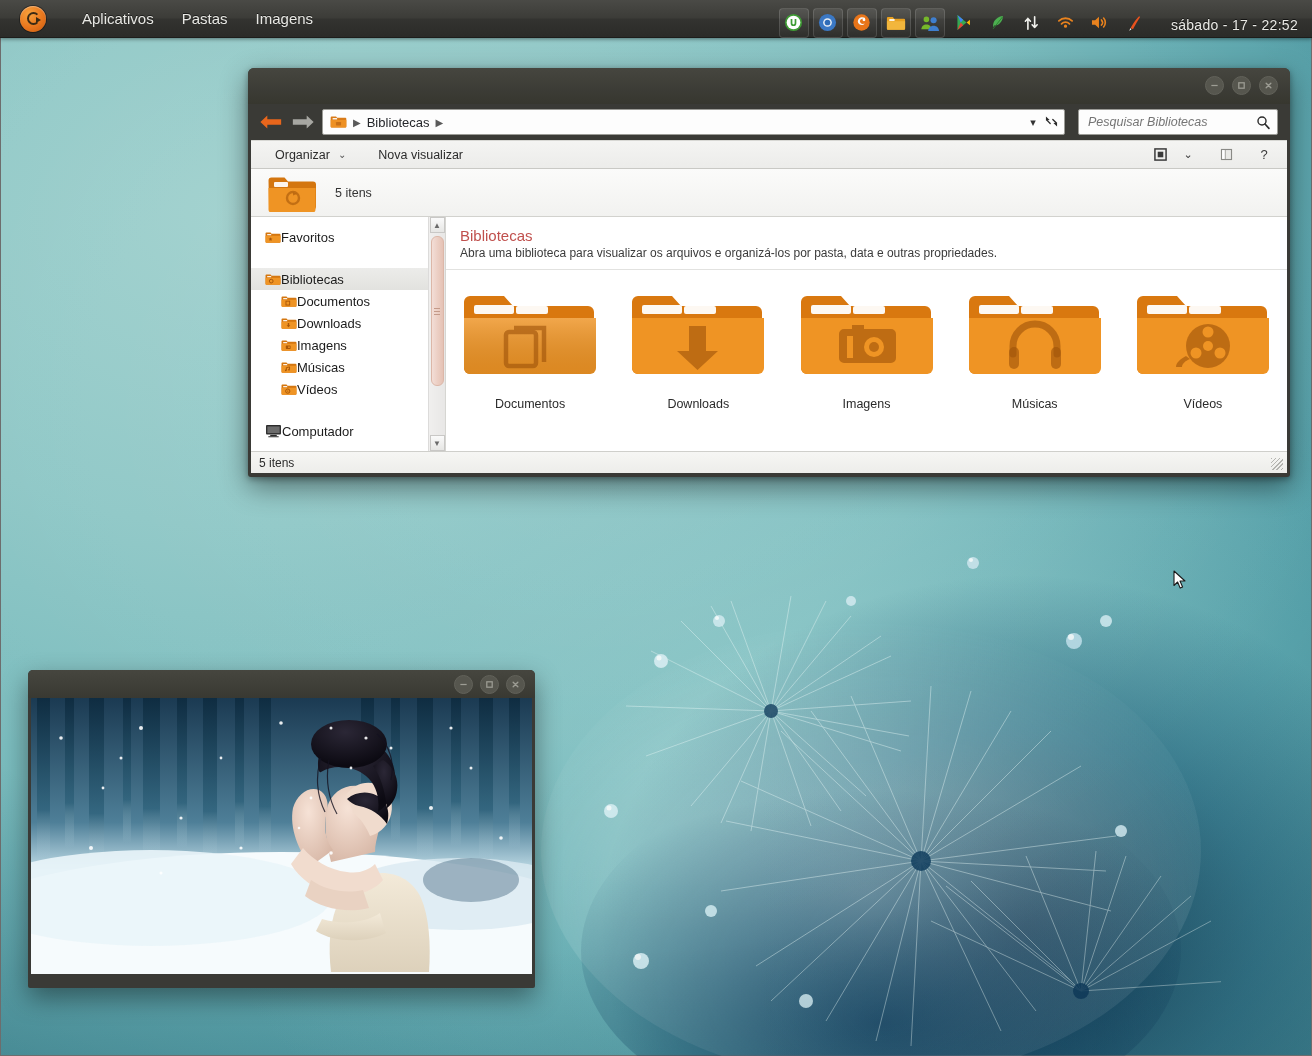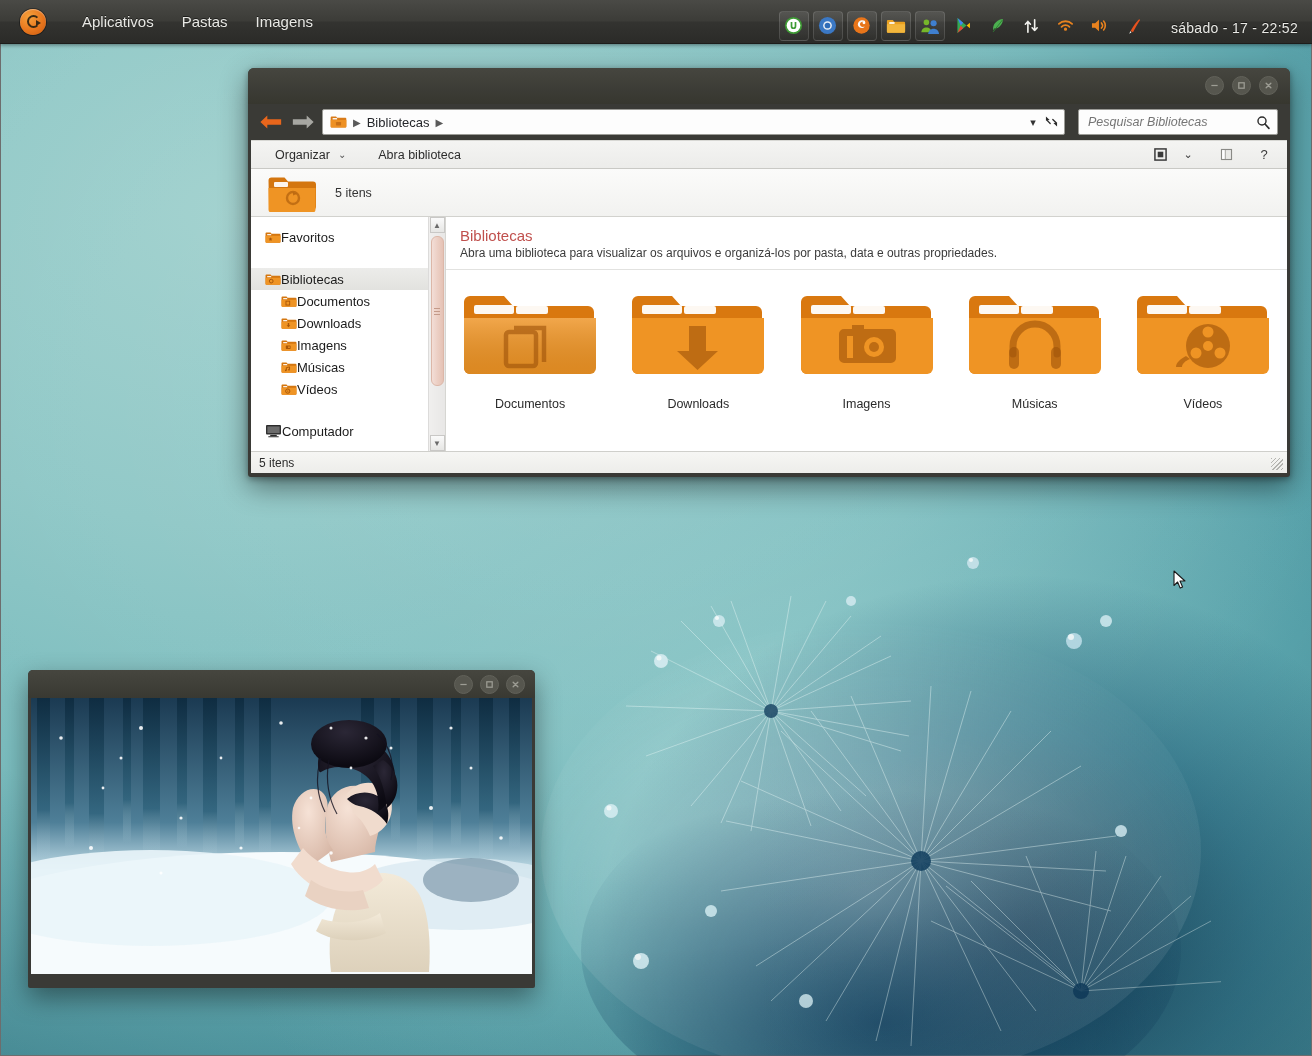--- a/index.html
+++ b/index.html
@@ -25,21 +25,21 @@
     position: absolute; left: 520px; top: 520px; width: 700px; height: 540px;
     pointer-events: none; opacity: .96;
   }
   #desktop-vignette {
     position: absolute; inset: 0; pointer-events: none;
     background: radial-gradient(ellipse 110% 100% at 45% 35%, rgba(255,255,255,0.10) 0%, rgba(0,0,0,0) 55%, rgba(0,20,35,0.28) 100%);
   }
 
   
   #top-panel {
-    position: absolute; left: 0; top: 0; width: 1312px; height: 44px;
+    position: absolute; left: 0; top: 0; width: 1312px; height: 38px;
     background: linear-gradient(180deg, #4a4a46 0%, #3c3c38 48%, #333330 52%, #2b2b28 100%);
     border-bottom: 1px solid #1d1d1b;
     display: flex; align-items: center;
     box-shadow: 0 1px 4px rgba(0,0,0,.45);
     z-index: 50;
   }
   .panel-logo {
     width: 26px; height: 26px; margin-left: 20px; border-radius: 50%;
     background: radial-gradient(circle at 35% 30%, #f6a13c 0%, #e8761d 55%, #c85a10 100%);
     display: flex; align-items: center; justify-content: center;
@@ -426,21 +426,21 @@
         <path d="M9.6 9.6l4.2 4.6" stroke="#2c2c2c" stroke-width="1.8" stroke-linecap="round"></path>
       </svg>
     </div>
   </div>
 
   <div class="toolbar">
     <div class="tb-item">
       <span>Organizar</span>
       <span style="font-size:10px;color:#555">⌄</span>
     </div>
-    <div class="tb-item" style="margin-left:16px">Abra biblioteca</div>
+    <div class="tb-item" style="margin-left:16px">Nova visualizar</div>
 
     <div class="tb-right">
       <div class="tb-ico">
         <svg width="13" height="13" viewBox="0 0 14 14">
             <rect x="1" y="1" width="12" height="12" fill="none" stroke="#3a3a3a" stroke-width="1.6"></rect>
             <rect x="4" y="4" width="6" height="6" fill="#3a3a3a"></rect>
           </svg>
       </div>
       <div class="tb-ico" style="font-size:11px">⌄</div>
       <div class="tb-ico" style="margin-left:10px">

